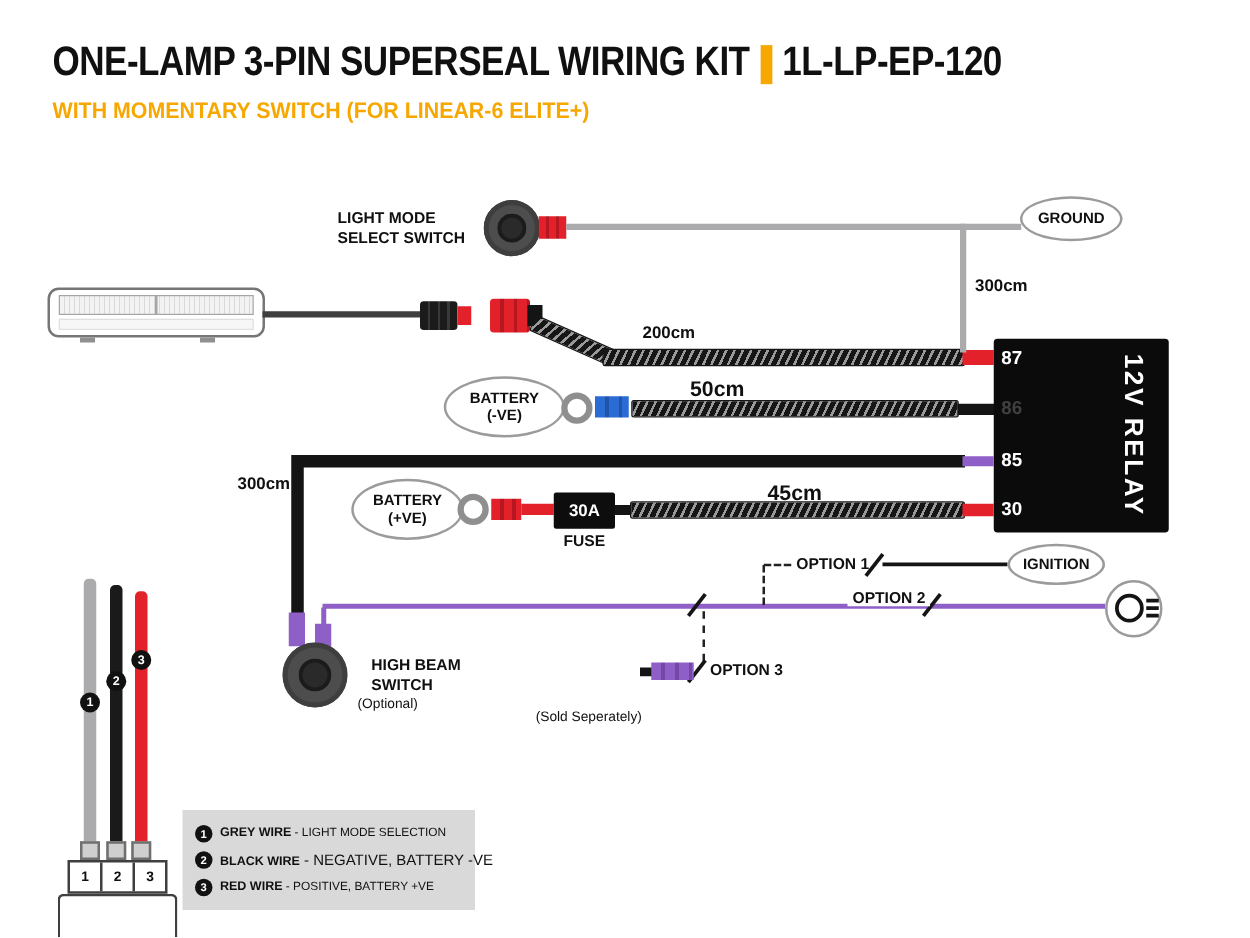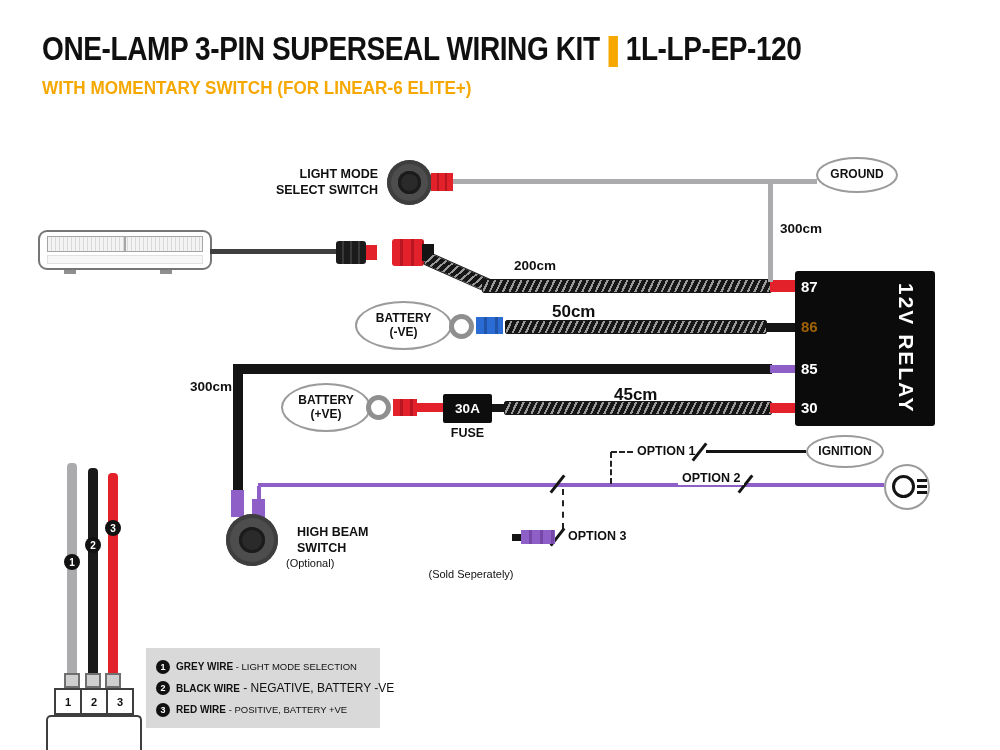--- a/index.html
+++ b/index.html
@@ -44,21 +44,21 @@
   <div class="abs" style="left:336px;top:241px;width:30px;height:23px;border-radius:3px;background:repeating-linear-gradient(90deg,#1b1b1b 0 6px,#383838 6px 8px)"></div>
   <div class="abs" style="left:366px;top:245px;width:11px;height:15px;background:var(--red)"></div>
   <div class="abs" style="left:392px;top:239px;width:32px;height:27px;border-radius:3px;background:repeating-linear-gradient(90deg,var(--red) 0 8px,#b81620 8px 11px)"></div>
   <div class="abs" style="left:422px;top:244px;width:12px;height:17px;background:#141414"></div>
 
   <div class="hatch" style="left:426px;top:251px;width:70px;height:14px;transform:rotate(24deg);transform-origin:left center"></div>
   <div class="hatch" style="left:482px;top:279px;width:290px;height:14px"></div>
   <div class="abs" style="left:770px;top:280px;width:25px;height:12px;background:var(--red)"></div>
   <div class="lbl" style="left:514px;top:258px;font-size:13.5px">200cm</div>
 
-  <div class="lbl" style="left:270px;top:167px;width:108px;text-align:right;font-size:12.5px;line-height:1.25">
+  <div class="lbl" style="left:270px;top:167px;width:108px;text-align:left;font-size:12.5px;line-height:1.25">
     <div>LIGHT MODE</div>
     <div>SELECT SWITCH</div>
   </div>
   <div class="swo" style="left:387px;top:160px;width:45px;height:45px"></div>
   <div class="swi" style="left:398px;top:171px;width:23px;height:23px"></div>
   <div class="abs" style="left:431px;top:173px;width:22px;height:18px;background:repeating-linear-gradient(90deg,var(--red) 0 6px,#b81620 6px 8px)"></div>
 
   <div class="abs" style="left:453px;top:179px;width:364px;height:5px;background:var(--grey)"></div>
   <div class="abs" style="left:768px;top:179px;width:5px;height:103px;background:var(--grey)"></div>
   <div class="lbl" style="left:780px;top:221px;font-size:13.5px">300cm</div>
@@ -71,21 +71,21 @@
     <span>(-VE)</span>
   </div>
   <div class="ring" style="left:449px;top:314px;width:25px;height:25px"></div>
   <div class="abs" style="left:476px;top:317px;width:27px;height:17px;background:repeating-linear-gradient(90deg,var(--blue) 0 8px,#1f54a8 8px 11px)"></div>
   <div class="hatch" style="left:505px;top:320px;width:262px;height:14px"></div>
   <div class="abs" style="left:766px;top:323px;width:30px;height:9px;background:#141414"></div>
   <div class="lbl" style="left:552px;top:302px;font-size:17px">50cm</div>
 
   <div class="abs" style="left:795px;top:271px;width:140px;height:155px;background:#0b0b0b;border-radius:3px"></div>
   <span class="abs" style="left:801px;top:278px;color:#fff;font-weight:bold;font-size:15px">87</span>
-  <span class="abs" style="left:801px;top:318px;color:#a16207;font-weight:bold;font-size:15px">86</span>
+  <span class="abs" style="left:801px;top:318px;color:#404040;font-weight:bold;font-size:15px">86</span>
   <span class="abs" style="left:801px;top:360px;color:#fff;font-weight:bold;font-size:15px">85</span>
   <span class="abs" style="left:801px;top:399px;color:#fff;font-weight:bold;font-size:15px">30</span>
   <div class="abs" style="left:884px;top:271px;width:44px;height:155px;display:flex;align-items:center;justify-content:center">
     <span class="relaytxt">12V RELAY</span>
   </div>
 
   <div class="oval" style="left:281px;top:383px;width:90px;height:49px">
     <span>BATTERY</span>
     <span>(+VE)</span>
   </div>

